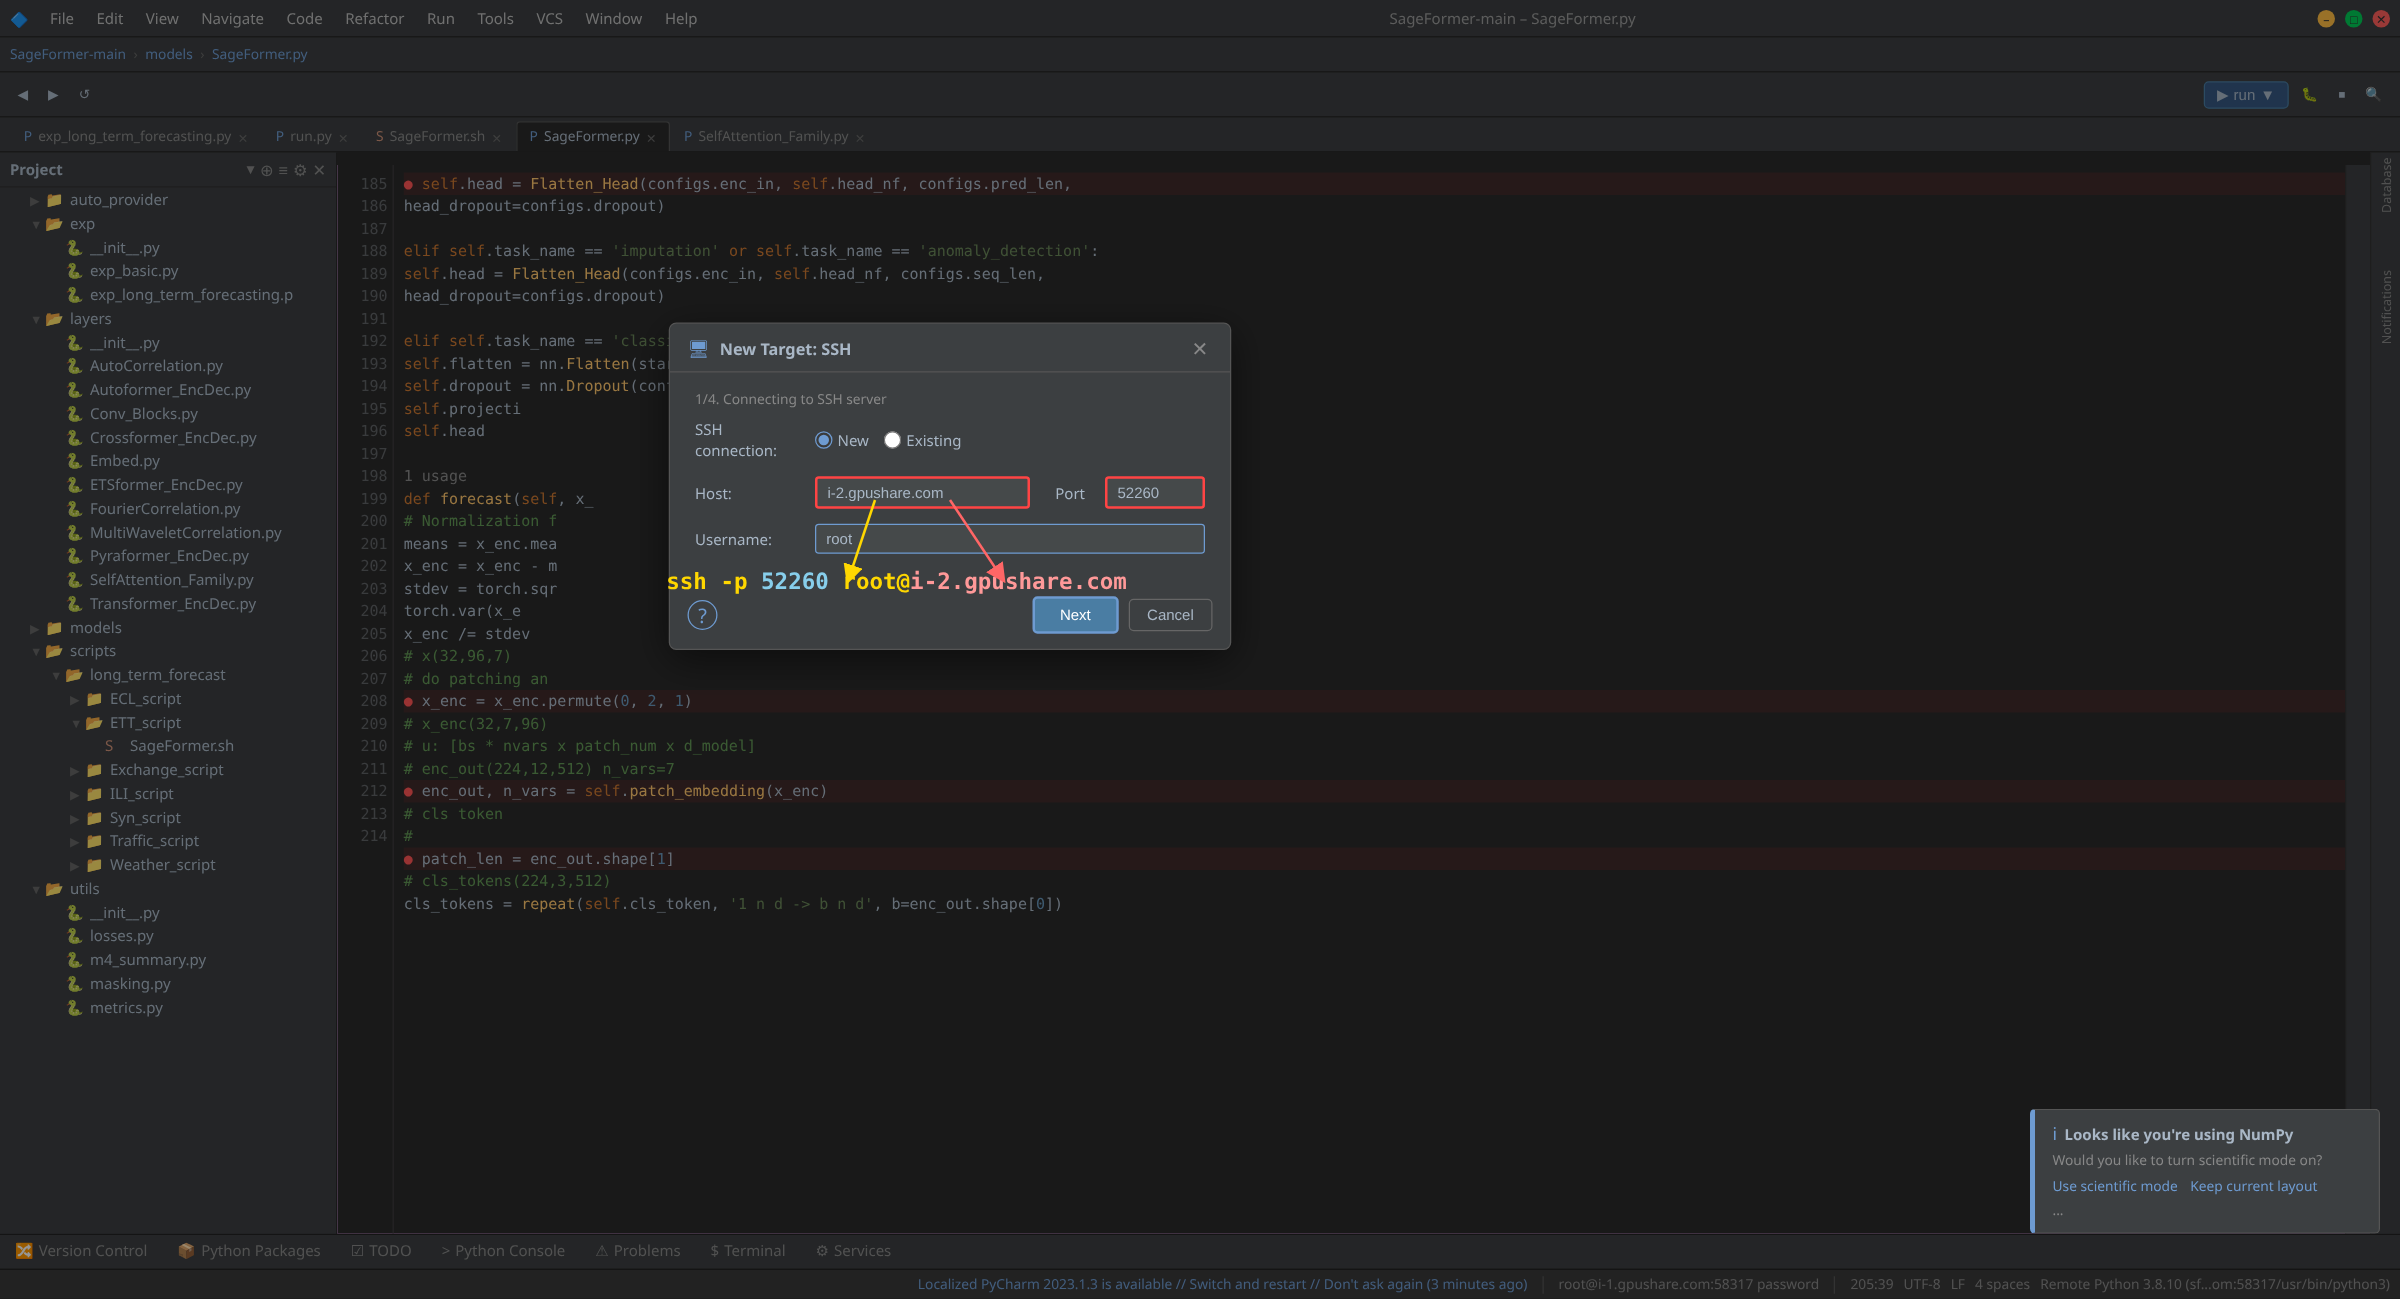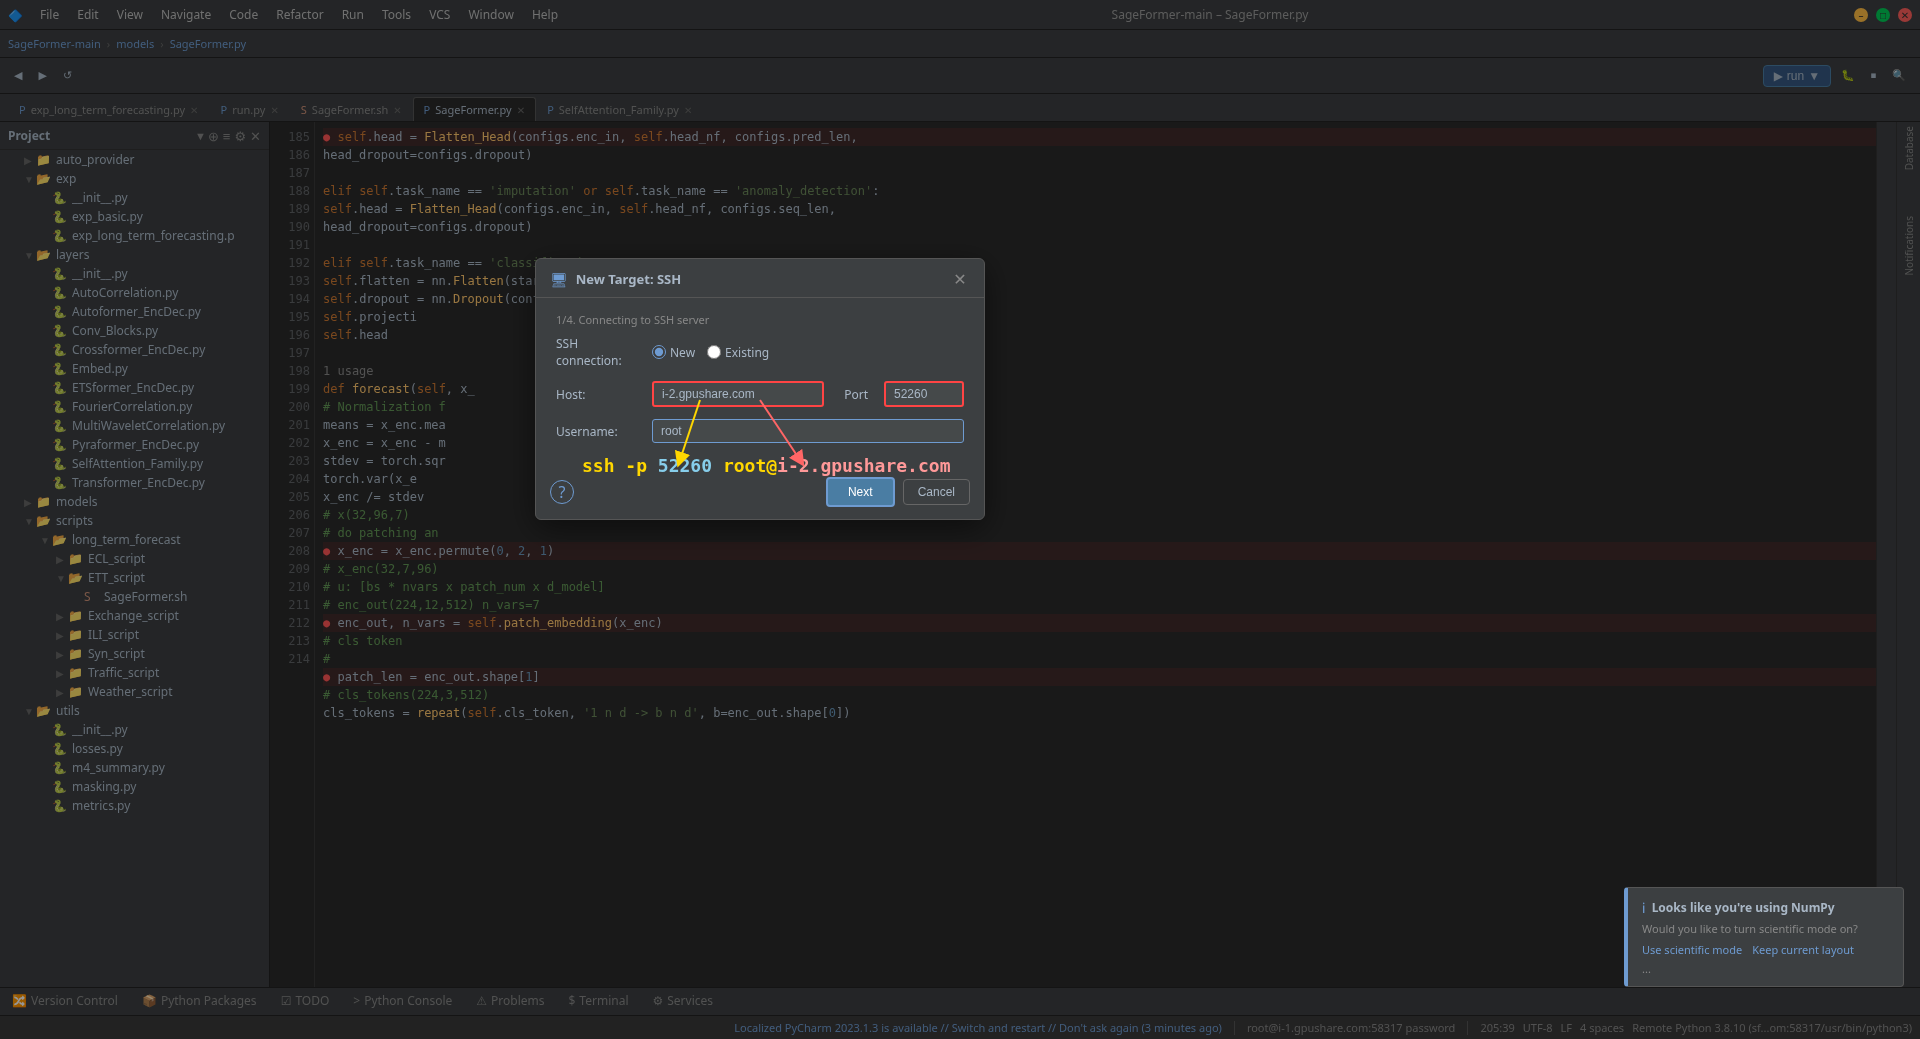--- a/index.html
+++ b/index.html
@@ -156,20 +156,21 @@
     .file-icon-py { color: #6e9bd1; }
     .file-icon-sh { color: #ce9178; }
     .tree-label { color: #a9b7c6; font-size: 12px; }
 
     
     #editor-area {
       flex: 1;
       background: #f0abfc;
       overflow: hidden;
       position: relative;
+      margin-top: 10px;
     }
     #editor-content {
       display: flex;
       height: 100%;
     }
     #line-numbers {
       width: 45px;
       background: #2b2b2b;
       padding: 6px 4px;
       text-align: right;
@@ -327,21 +328,21 @@
       padding: 5px 14px;
       color: #a9b7c6;
       font-size: 12px;
       cursor: pointer;
     }
 
     
     #ssh-hint {
       position: absolute;
       top: 455px;
-      left: 582px;
+      left: 533px;
       font-size: 18px;
       font-weight: bold;
       color: #ff5555;
       font-family: 'Consolas', monospace;
       z-index: 200;
       pointer-events: none;
     }
 
     
     #arrows-svg {

